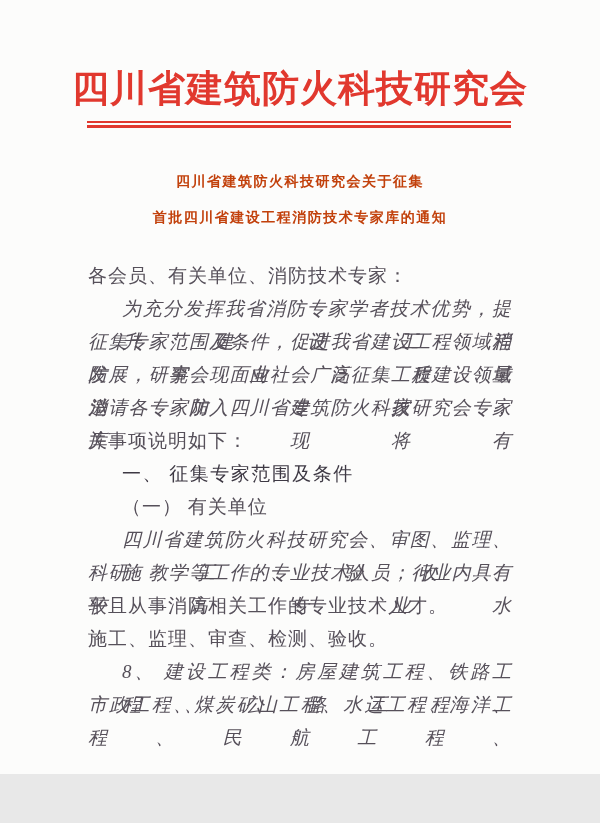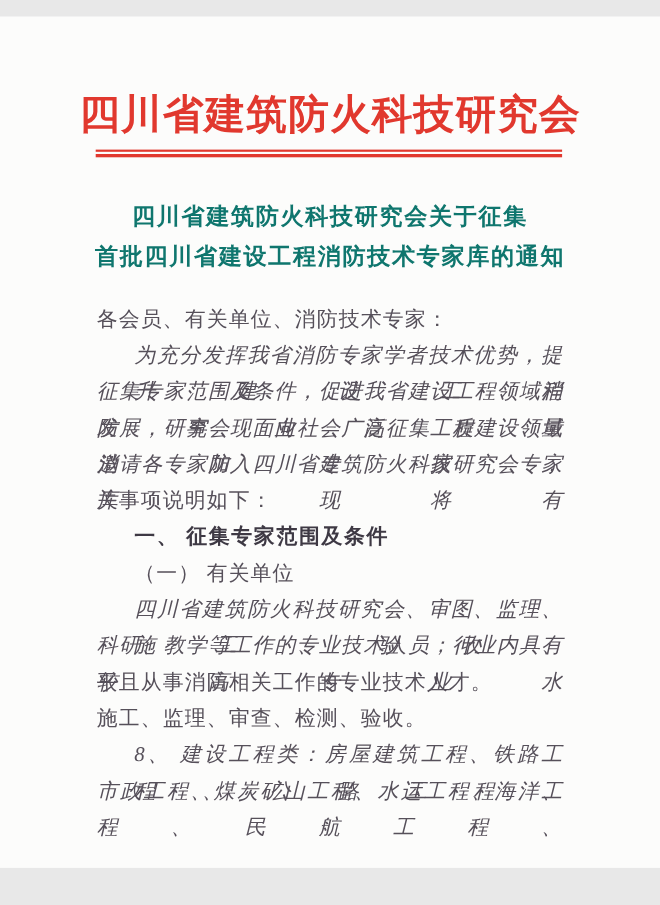--- a/index.html
+++ b/index.html
@@ -4,21 +4,21 @@
 <style>
   html, body {
     margin: 0;
     padding: 0;
     background: #e8e8e8;
   }
   .page {
     position: relative;
     width: 600px;
     height: 774px;
-    margin: 15px auto;
+    margin: 0 auto;
     background: #fcfcfb;
     overflow: hidden;
     font-family: "Liberation Serif", "DejaVu Serif", serif;
   }
   
   .letterhead {
     position: absolute;
     top: 64px;
     left: 0;
     right: 0;
@@ -38,23 +38,23 @@
     border-top: 2px solid #e1382e;
     border-bottom: 3px solid #e1382e;
   }
   
   .doc-title {
     position: absolute;
     top: 164px;
     left: 0;
     right: 0;
     text-align: center;
-    font-size: 21px;
+    font-size: 14px;
     font-weight: bold;
-    color: #0f766e;
+    color: #c2410c;
     letter-spacing: 1.5px;
   }
   .doc-title .t-line {
     height: 36px;
     line-height: 36px;
     white-space: nowrap;
   }
   
   .body-text {
     position: absolute;
@@ -72,21 +72,21 @@
     text-align: left;
   }
   .line.justify {
     white-space: normal;
     text-align: justify;
     text-align-last: justify;
     font-style: italic;
   }
   .line.indent { padding-left: 34px; }
   .line.bold {
-    font-weight: bold;
+    font-weight: normal;
     color: #3e3944;
     letter-spacing: 1.5px;
   }
 </style>
 </head>
 <body>
 
 <div class="page">
 
   <div class="letterhead">四川省建筑防火科技研究会</div>

